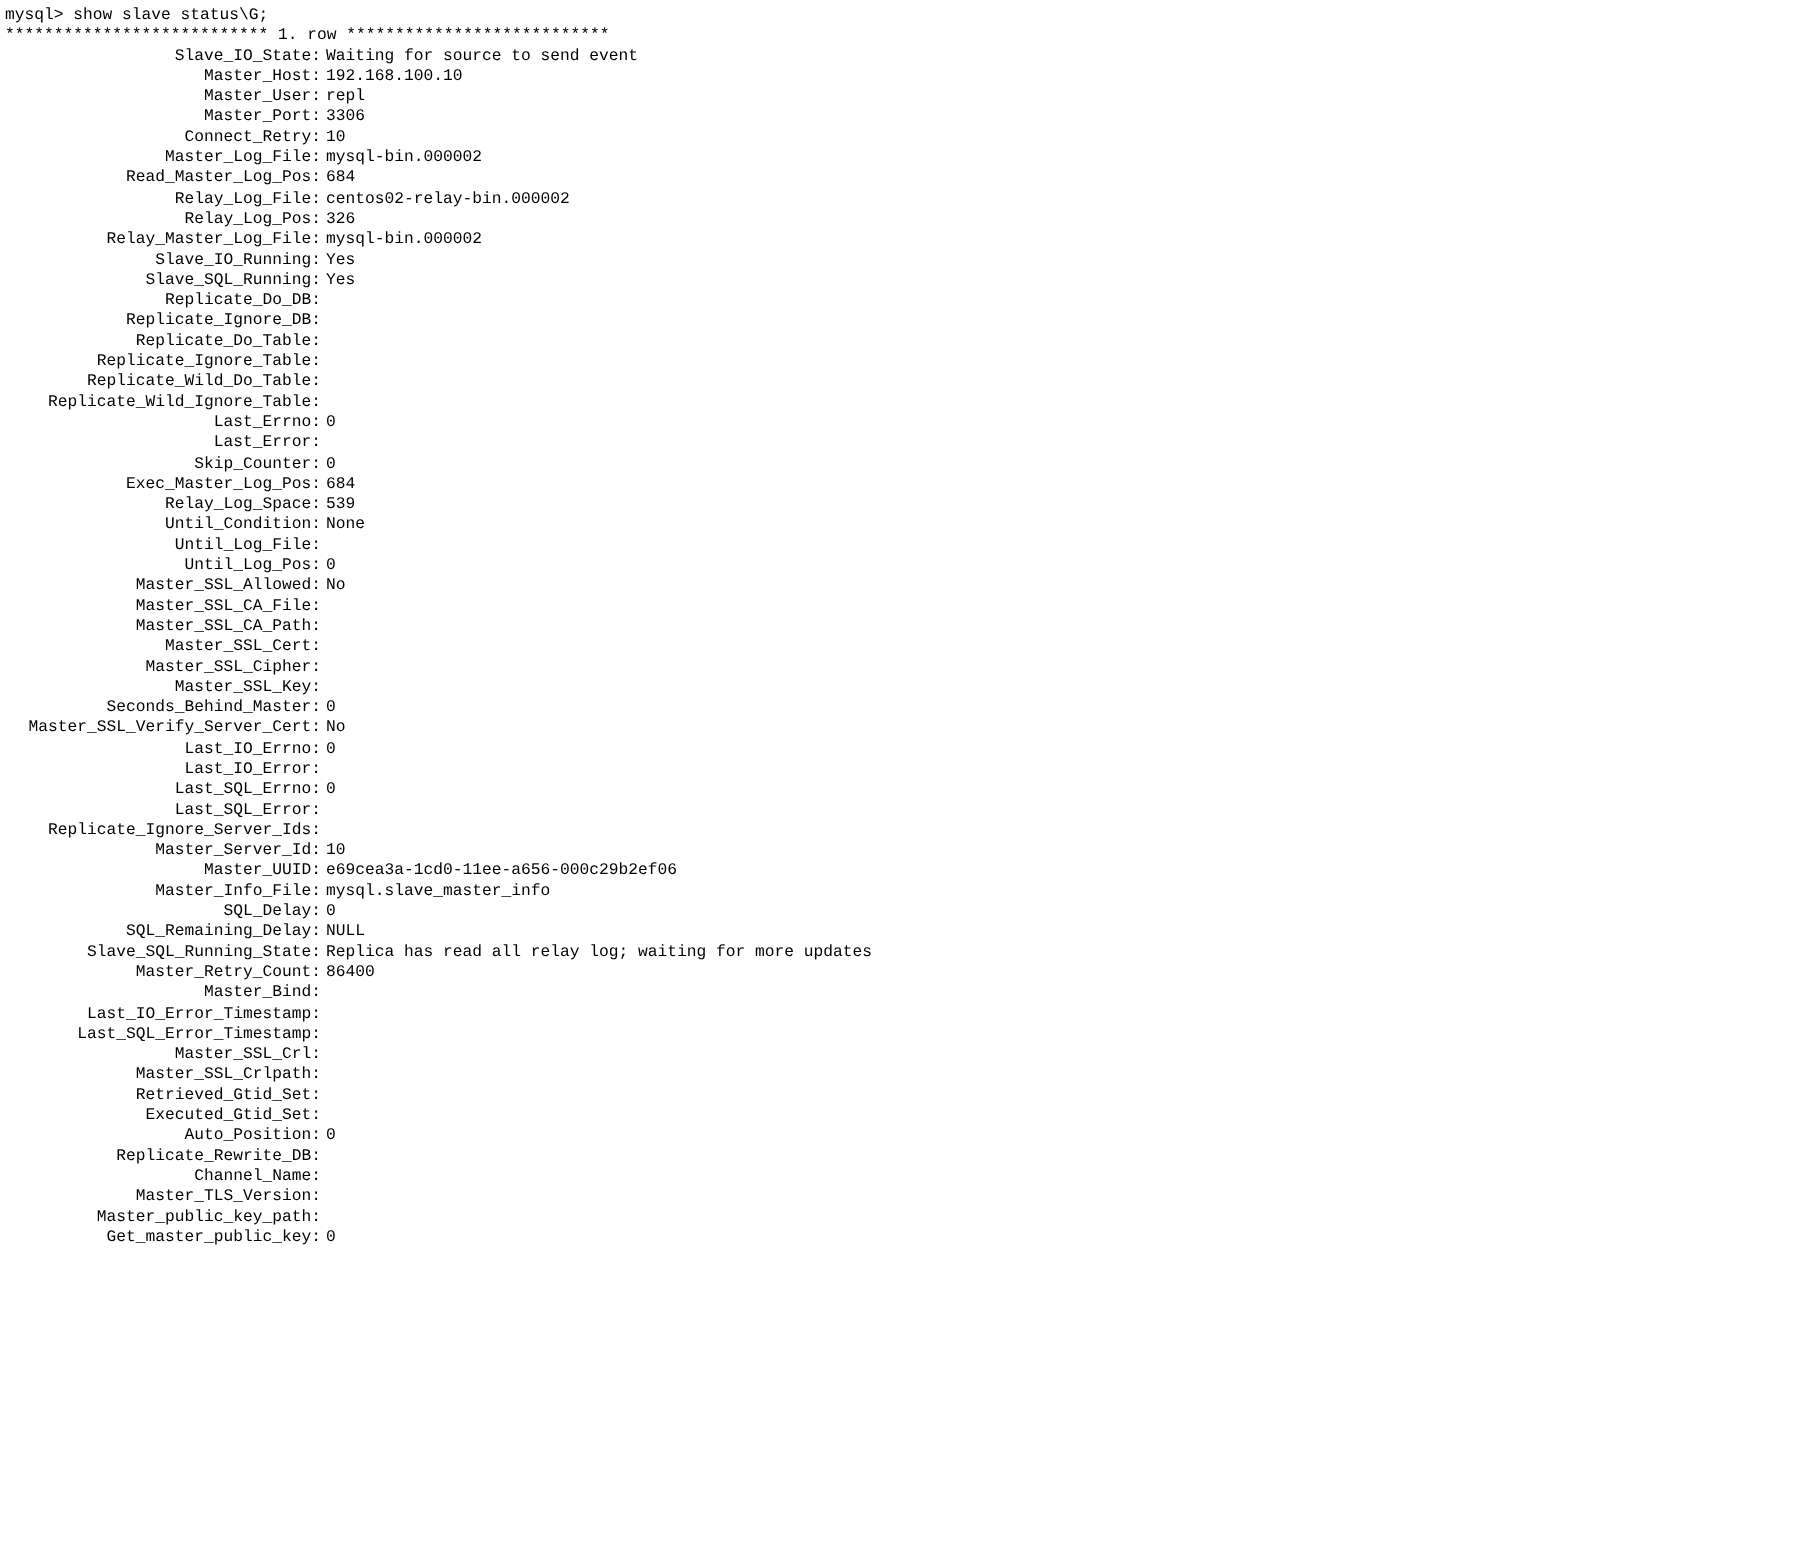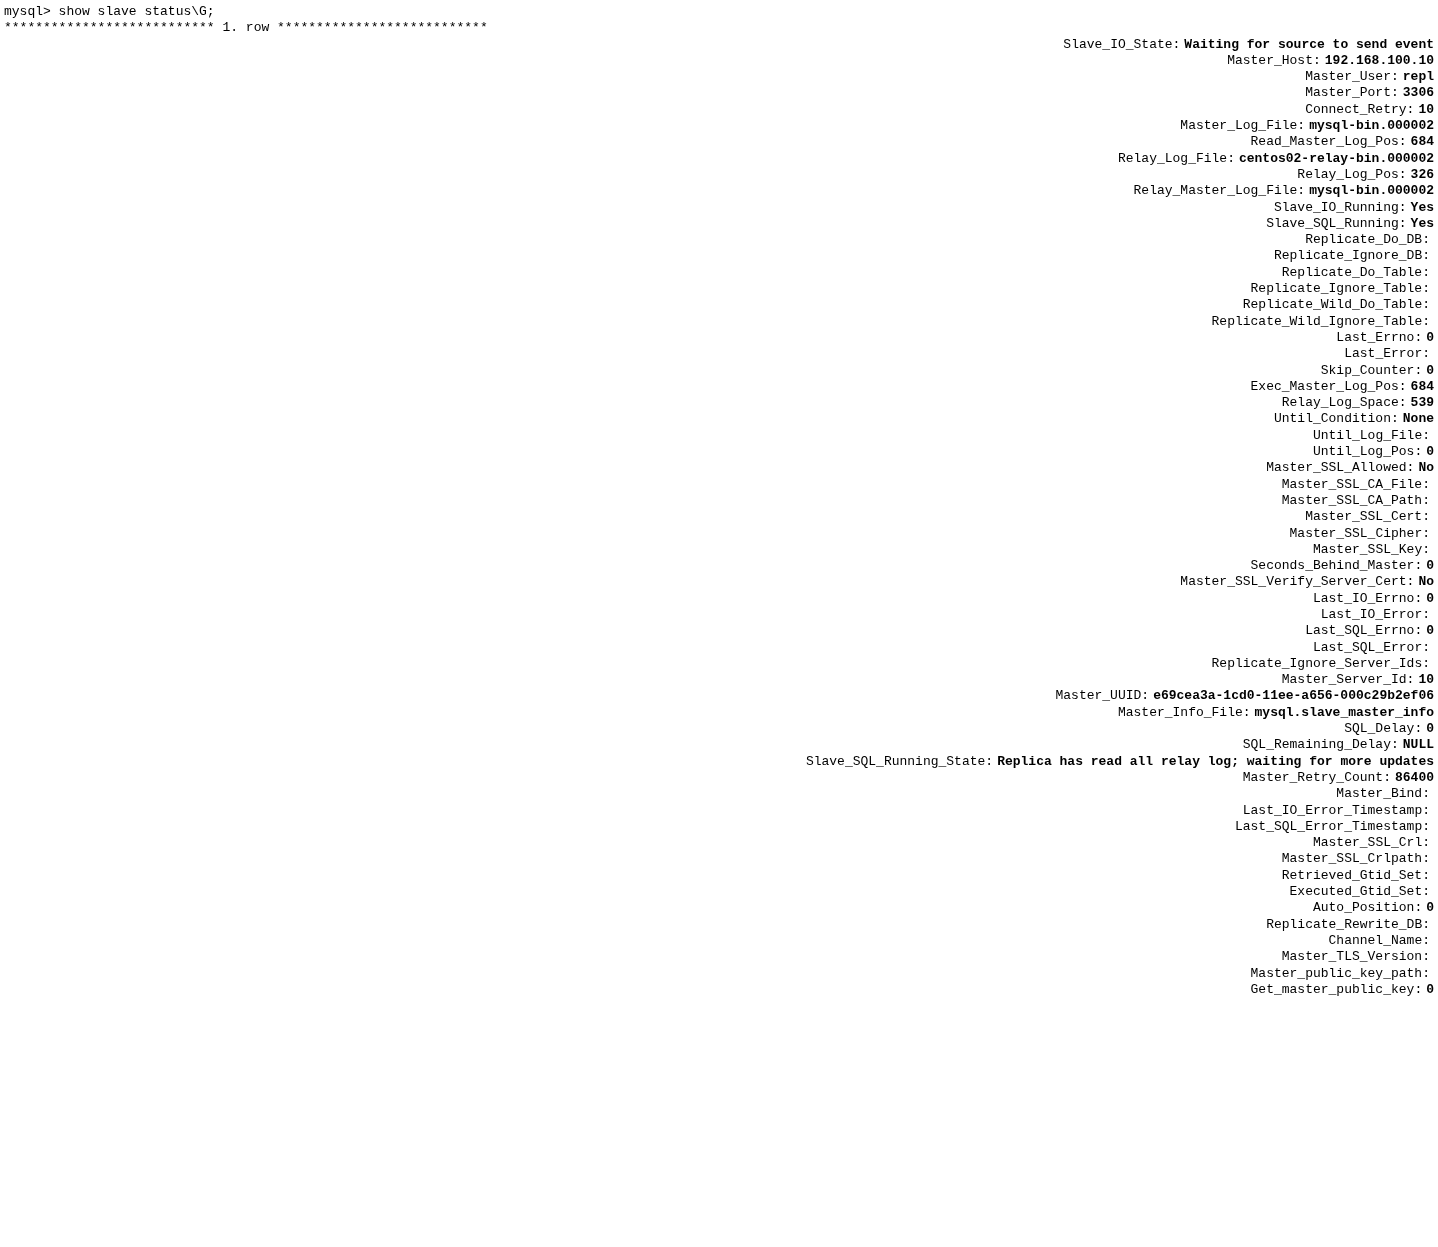--- a/index.html
+++ b/index.html
@@ -7,34 +7,32 @@
       padding: 4px;
       font-family: "Courier New", Courier, monospace;
       font-size: 13px;
       line-height: 16.3px;
       color: #000;
       background: #fff;
       white-space: pre;
     }
     .line {
       display: flex;
-      justify-content: flex-end;
     }
     .key {
       display: inline-block;
       width: 245px;
       text-align: right;
     }
     .sep {
       display: inline-block;
     }
     .val {
       display: inline-block;
       padding-left: 4px;
-      font-weight: bold;
     }
   </style>
 </head>
 <body><div id="output"><div><span>mysql&gt; </span><span>show slave status\G;</span></div><div>*************************** 1. row ***************************</div><div class="line"><span class="key">Slave_IO_State</span><span class="sep">:</span><span class="val">Waiting for source to send event</span></div><div class="line"><span class="key">Master_Host</span><span class="sep">:</span><span class="val">192.168.100.10</span></div><div class="line"><span class="key">Master_User</span><span class="sep">:</span><span class="val">repl</span></div><div class="line"><span class="key">Master_Port</span><span class="sep">:</span><span class="val">3306</span></div><div class="line"><span class="key">Connect_Retry</span><span class="sep">:</span><span class="val">10</span></div><div class="line"><span class="key">Master_Log_File</span><span class="sep">:</span><span class="val">mysql-bin.000002</span></div><div class="line"><span class="key">Read_Master_Log_Pos</span><span class="sep">:</span><span class="val">684</span></div><div class="line"><span class="key">Relay_Log_File</span><span class="sep">:</span><span class="val">centos02-relay-bin.000002</span></div><div class="line"><span class="key">Relay_Log_Pos</span><span class="sep">:</span><span class="val">326</span></div><div class="line"><span class="key">Relay_Master_Log_File</span><span class="sep">:</span><span class="val">mysql-bin.000002</span></div><div class="line"><span class="key">Slave_IO_Running</span><span class="sep">:</span><span class="val">Yes</span></div><div class="line"><span class="key">Slave_SQL_Running</span><span class="sep">:</span><span class="val">Yes</span></div><div class="line"><span class="key">Replicate_Do_DB</span><span class="sep">:</span><span class="val"></span></div><div class="line"><span class="key">Replicate_Ignore_DB</span><span class="sep">:</span><span class="val"></span></div><div class="line"><span class="key">Replicate_Do_Table</span><span class="sep">:</span><span class="val"></span></div><div class="line"><span class="key">Replicate_Ignore_Table</span><span class="sep">:</span><span class="val"></span></div><div class="line"><span class="key">Replicate_Wild_Do_Table</span><span class="sep">:</span><span class="val"></span></div><div class="line"><span class="key">Replicate_Wild_Ignore_Table</span><span class="sep">:</span><span class="val"></span></div><div class="line"><span class="key">Last_Errno</span><span class="sep">:</span><span class="val">0</span></div><div class="line"><span class="key">Last_Error</span><span class="sep">:</span><span class="val"></span></div><div class="line"><span class="key">Skip_Counter</span><span class="sep">:</span><span class="val">0</span></div><div class="line"><span class="key">Exec_Master_Log_Pos</span><span class="sep">:</span><span class="val">684</span></div><div class="line"><span class="key">Relay_Log_Space</span><span class="sep">:</span><span class="val">539</span></div><div class="line"><span class="key">Until_Condition</span><span class="sep">:</span><span class="val">None</span></div><div class="line"><span class="key">Until_Log_File</span><span class="sep">:</span><span class="val"></span></div><div class="line"><span class="key">Until_Log_Pos</span><span class="sep">:</span><span class="val">0</span></div><div class="line"><span class="key">Master_SSL_Allowed</span><span class="sep">:</span><span class="val">No</span></div><div class="line"><span class="key">Master_SSL_CA_File</span><span class="sep">:</span><span class="val"></span></div><div class="line"><span class="key">Master_SSL_CA_Path</span><span class="sep">:</span><span class="val"></span></div><div class="line"><span class="key">Master_SSL_Cert</span><span class="sep">:</span><span class="val"></span></div><div class="line"><span class="key">Master_SSL_Cipher</span><span class="sep">:</span><span class="val"></span></div><div class="line"><span class="key">Master_SSL_Key</span><span class="sep">:</span><span class="val"></span></div><div class="line"><span class="key">Seconds_Behind_Master</span><span class="sep">:</span><span class="val">0</span></div><div class="line"><span class="key">Master_SSL_Verify_Server_Cert</span><span class="sep">:</span><span class="val">No</span></div><div class="line"><span class="key">Last_IO_Errno</span><span class="sep">:</span><span class="val">0</span></div><div class="line"><span class="key">Last_IO_Error</span><span class="sep">:</span><span class="val"></span></div><div class="line"><span class="key">Last_SQL_Errno</span><span class="sep">:</span><span class="val">0</span></div><div class="line"><span class="key">Last_SQL_Error</span><span class="sep">:</span><span class="val"></span></div><div class="line"><span class="key">Replicate_Ignore_Server_Ids</span><span class="sep">:</span><span class="val"></span></div><div class="line"><span class="key">Master_Server_Id</span><span class="sep">:</span><span class="val">10</span></div><div class="line"><span class="key">Master_UUID</span><span class="sep">:</span><span class="val">e69cea3a-1cd0-11ee-a656-000c29b2ef06</span></div><div class="line"><span class="key">Master_Info_File</span><span class="sep">:</span><span class="val">mysql.slave_master_info</span></div><div class="line"><span class="key">SQL_Delay</span><span class="sep">:</span><span class="val">0</span></div><div class="line"><span class="key">SQL_Remaining_Delay</span><span class="sep">:</span><span class="val">NULL</span></div><div class="line"><span class="key">Slave_SQL_Running_State</span><span class="sep">:</span><span class="val">Replica has read all relay log; waiting for more updates</span></div><div class="line"><span class="key">Master_Retry_Count</span><span class="sep">:</span><span class="val">86400</span></div><div class="line"><span class="key">Master_Bind</span><span class="sep">:</span><span class="val"></span></div><div class="line"><span class="key">Last_IO_Error_Timestamp</span><span class="sep">:</span><span class="val"></span></div><div class="line"><span class="key">Last_SQL_Error_Timestamp</span><span class="sep">:</span><span class="val"></span></div><div class="line"><span class="key">Master_SSL_Crl</span><span class="sep">:</span><span class="val"></span></div><div class="line"><span class="key">Master_SSL_Crlpath</span><span class="sep">:</span><span class="val"></span></div><div class="line"><span class="key">Retrieved_Gtid_Set</span><span class="sep">:</span><span class="val"></span></div><div class="line"><span class="key">Executed_Gtid_Set</span><span class="sep">:</span><span class="val"></span></div><div class="line"><span class="key">Auto_Position</span><span class="sep">:</span><span class="val">0</span></div><div class="line"><span class="key">Replicate_Rewrite_DB</span><span class="sep">:</span><span class="val"></span></div><div class="line"><span class="key">Channel_Name</span><span class="sep">:</span><span class="val"></span></div><div class="line"><span class="key">Master_TLS_Version</span><span class="sep">:</span><span class="val"></span></div><div class="line"><span class="key">Master_public_key_path</span><span class="sep">:</span><span class="val"></span></div><div class="line"><span class="key">Get_master_public_key</span><span class="sep">:</span><span class="val">0</span></div></div>
 
 
 
 
 
 

